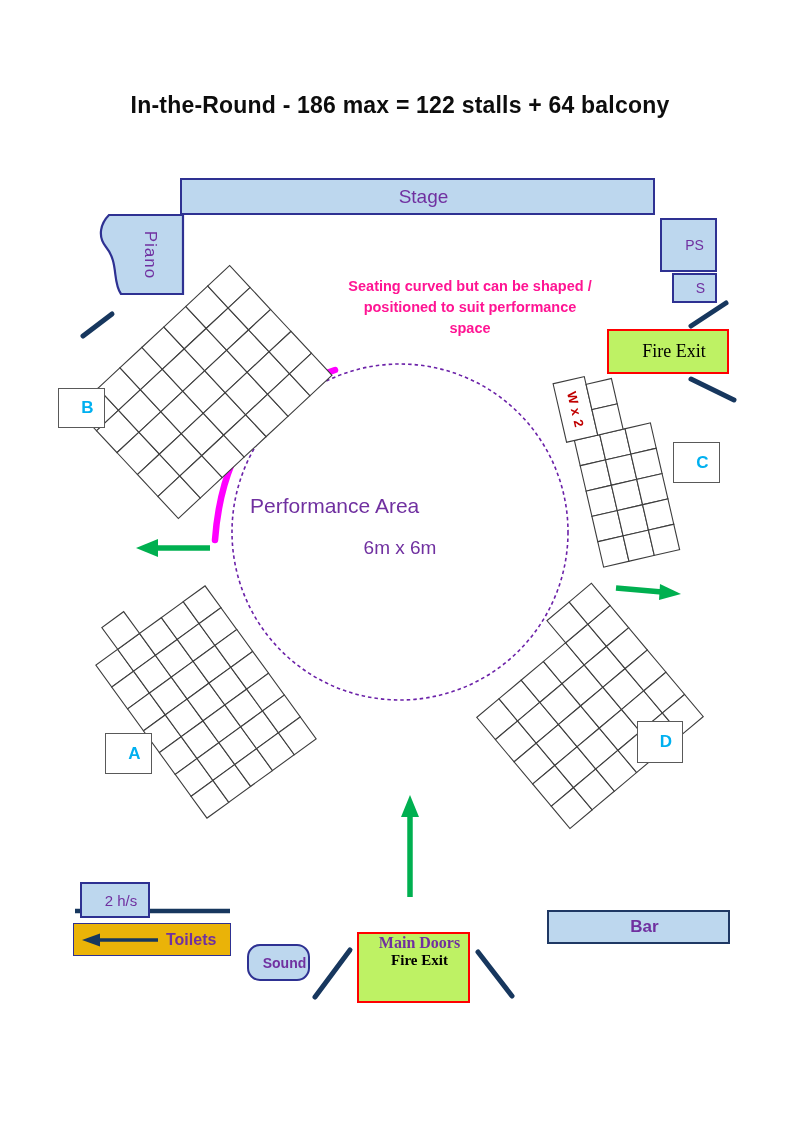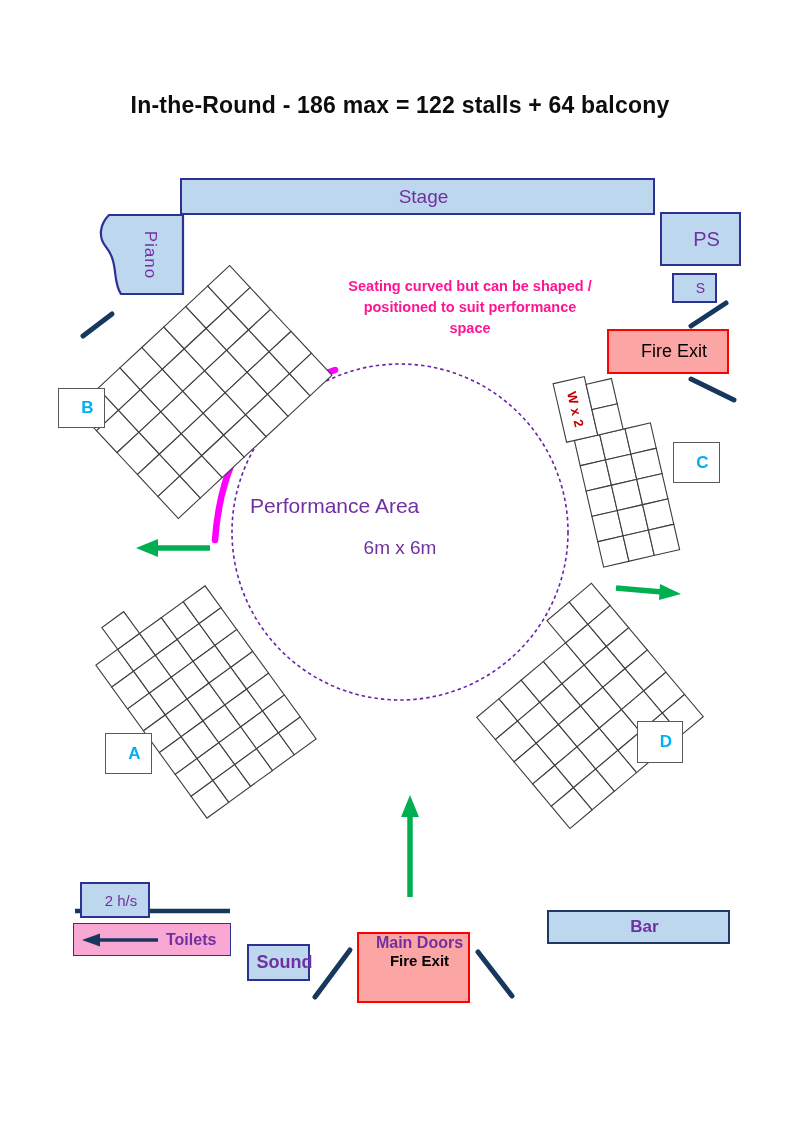--- a/index.html
+++ b/index.html
@@ -3,40 +3,40 @@
 <meta charset="utf-8">
 <style>
   html,body{margin:0;padding:0;background:#fff;}
   #page{position:relative;width:800px;height:1131px;background:#fff;overflow:hidden;
         font-family:"Liberation Sans",sans-serif;}
   .abs{position:absolute;box-sizing:border-box;}
   .box{position:absolute;box-sizing:border-box;display:flex;align-items:center;justify-content:center;
        text-align:center;font-family:"Liberation Sans",sans-serif;padding-left:12px;}
   .blue-box{background:#BDD7EE;border:2px solid #2E3192;color:#7030A0;}
   .label-box{background:#fff;border:1.5px solid #595959;color:#00B0F0;font-weight:bold;font-size:17px;}
-  .red-box{background:#fca5a5;border:2.5px solid #FF0000;color:#000;}
+  .red-box{background:#bef264;border:2.5px solid #FF0000;color:#000;font-family:Liberation Serif, serif;}
   #title{left:0;top:92px;width:800px;text-align:center;font-size:23px;font-weight:bold;color:#0d0d0d;
          letter-spacing:0.2px;}
   #stage{left:180px;top:178px;width:475px;height:37px;font-size:19px;}
-  #ps-box{left:660px;top:212px;width:81px;height:54px;font-size:20px;}
+  #ps-box{left:660px;top:218px;width:57px;height:54px;font-size:14px;}
   #s-box{left:672px;top:273px;width:45px;height:30px;font-size:14px;}
   #fire-exit-top{left:607px;top:329px;width:122px;height:45px;font-size:18px;}
   #annotation{left:330px;top:276px;width:280px;text-align:center;color:#FF1493;font-weight:bold;
               font-size:14.5px;line-height:21px;}
   #perf-title{left:250px;top:494px;width:300px;color:#7030A0;font-size:21px;}
   #perf-size{left:250px;top:537px;width:300px;text-align:center;color:#7030A0;font-size:19px;}
   #label-B{left:58px;top:388px;width:47px;height:40px;}
   #label-A{left:105px;top:733px;width:47px;height:41px;}
   #label-C{left:673px;top:442px;width:47px;height:41px;}
   #label-D{left:637px;top:721px;width:46px;height:42px;}
   #hs-box{left:80px;top:862px;width:70px;height:36px;font-size:15px;margin-top:20px;}
-  #toilets-box{left:73px;top:923px;width:158px;height:33px;background:#f9a8d4;border:1.5px solid #2E3192;
+  #toilets-box{left:73px;top:923px;width:158px;height:33px;background:#eab308;border:1.5px solid #2E3192;
                display:flex;align-items:center;justify-content:flex-start;padding:0 6px;}
   #toilets-label{color:#7030A0;font-weight:bold;font-size:16px;margin-left:4px;}
-  #sound-box{left:247px;top:944px;width:63px;height:37px;font-size:18px;font-weight:bold;}
+  #sound-box{left:247px;top:944px;width:63px;height:37px;font-size:14px;font-weight:bold;border-radius:13px;}
   #main-doors{left:357px;top:932px;width:113px;height:71px;flex-direction:column;justify-content:flex-start;}
   #main-doors .md{color:#7030A0;font-weight:bold;font-size:16px;}
   #main-doors .fe{color:#000;font-weight:bold;font-size:15px;}
   #bar-box{left:547px;top:910px;width:183px;height:34px;font-size:17px;font-weight:bold;border-color:#1F3864;}
   svg text{font-family:"Liberation Sans",sans-serif;}
 </style>
 </head>
 <body>
 
 <div id="page">

